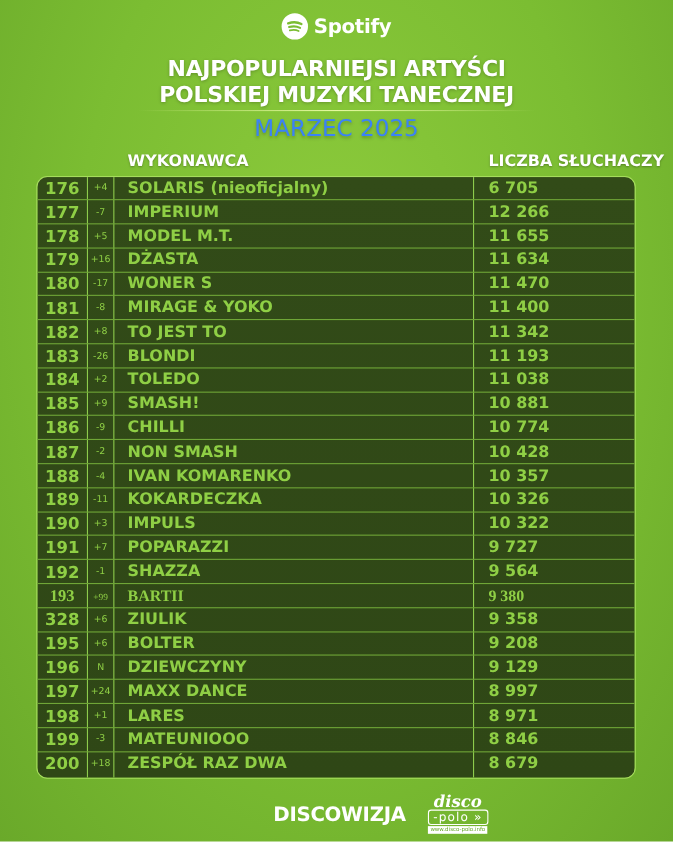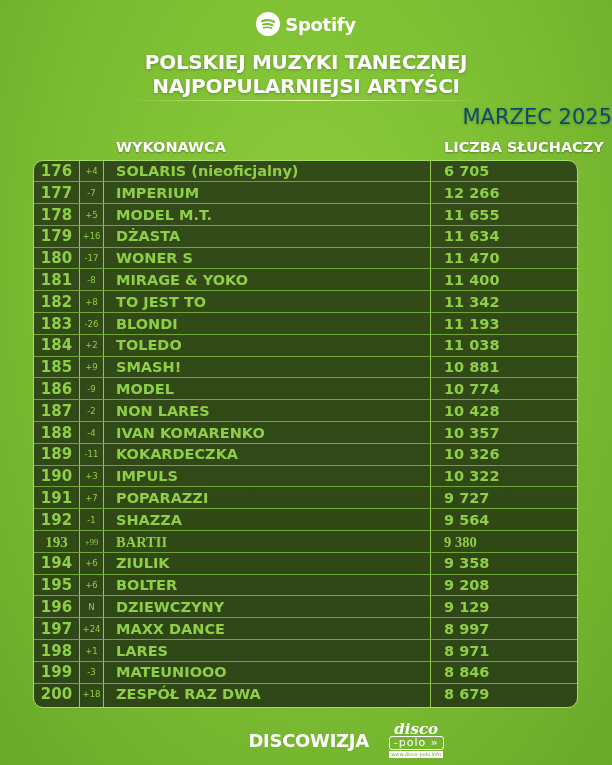--- a/index.html
+++ b/index.html
@@ -23,22 +23,22 @@
     position: absolute; top: 50px; left: 0; width: 612px; text-align: center;
     color: #fff; font-weight: bold; font-size: 20px; line-height: 24px;
     text-shadow: 0 1px 3px rgba(0,0,0,0.25);
     letter-spacing: -0.3px;
   }
   .divider-line {
     position: absolute; top: 100px; left: 125px; width: 362px; height: 1px;
     background: linear-gradient(90deg, rgba(255,255,150,0), rgba(240,255,170,0.9), rgba(255,255,150,0));
   }
   .subtitle {
-    position: absolute; top: 103px; left: 0; width: 612px; text-align: right;
-    color: #0c4a6e; font-size: 21px; line-height: 28px;
+    position: absolute; top: 103px; left: 0; width: 612px; text-align: center;
+    color: #3b82f6; font-size: 21px; line-height: 28px;
     text-shadow: 0 1px 3px rgba(0,0,0,0.25);
   }
   .col-header {
     position: absolute; top: 137px; color: #fff; font-weight: bold; font-size: 11px;
     text-shadow: 0 1px 2px rgba(0,0,0,0.3);
   }
   .col-header.artist { left: 116px; }
   .col-header.listeners { left: 444px; }
   .table {
     position: absolute; left: 33px; top: 160px; width: 545px; height: 548px;
@@ -75,22 +75,22 @@
     <svg width="24" height="24" viewBox="0 0 24 24">
       <path d="M6 9.2 C10 7.8 14.5 8 18 9.8" stroke="#7bbd32" stroke-width="2.2" fill="none" stroke-linecap="round"></path>
       <path d="M6.8 12.6 C10.2 11.6 13.8 11.8 16.8 13.3" stroke="#7bbd32" stroke-width="1.9" fill="none" stroke-linecap="round"></path>
       <path d="M7.5 15.7 C10.3 15 13 15.1 15.5 16.2" stroke="#7bbd32" stroke-width="1.6" fill="none" stroke-linecap="round"></path>
     </svg>
   </div>
   <span class="spotify-word">Spotify</span>
 </div>
 
 <div class="title">
+  <div>NAJPOPULARNIEJSI ARTYŚCI</div>
   <div>POLSKIEJ MUZYKI TANECZNEJ</div>
-  <div>NAJPOPULARNIEJSI ARTYŚCI</div>
 </div>
 <div class="divider-line"></div>
 <div class="subtitle">MARZEC 2025</div>
 
 <div class="col-header artist">WYKONAWCA</div>
 <div class="col-header listeners">LICZBA SŁUCHACZY</div>
 
 <div class="table" id="tbl">
   <div class="vline" style="left:45px"></div>
   <div class="vline" style="left:69px"></div>
@@ -151,27 +151,27 @@
     </div>
     <div class="row" style="top: 196.2px;">
       <span class="rank">185</span>
       <span class="change">+9</span>
       <span class="artist">SMASH!</span>
       <span class="listeners">10 881</span>
     </div>
     <div class="row" style="top: 218px;">
       <span class="rank">186</span>
       <span class="change">-9</span>
-      <span class="artist">MODEL</span>
+      <span class="artist">CHILLI</span>
       <span class="listeners">10 774</span>
     </div>
     <div class="row" style="top: 239.8px;">
       <span class="rank">187</span>
       <span class="change">-2</span>
-      <span class="artist">NON LARES</span>
+      <span class="artist">NON SMASH</span>
       <span class="listeners">10 428</span>
     </div>
     <div class="row" style="top: 261.6px;">
       <span class="rank">188</span>
       <span class="change">-4</span>
       <span class="artist">IVAN KOMARENKO</span>
       <span class="listeners">10 357</span>
     </div>
     <div class="row" style="top: 283.4px;">
       <span class="rank">189</span>
@@ -197,21 +197,21 @@
       <span class="artist">SHAZZA</span>
       <span class="listeners">9 564</span>
     </div>
     <div class="row" style="top: 370.6px; font-family: Liberation Serif, serif;">
       <span class="rank">193</span>
       <span class="change">+99</span>
       <span class="artist">BARTII</span>
       <span class="listeners">9 380</span>
     </div>
     <div class="row" style="top: 392.4px;">
-      <span class="rank">194</span>
+      <span class="rank">328</span>
       <span class="change">+6</span>
       <span class="artist">ZIULIK</span>
       <span class="listeners">9 358</span>
     </div>
     <div class="row" style="top: 414.2px;">
       <span class="rank">195</span>
       <span class="change">+6</span>
       <span class="artist">BOLTER</span>
       <span class="listeners">9 208</span>
     </div>

